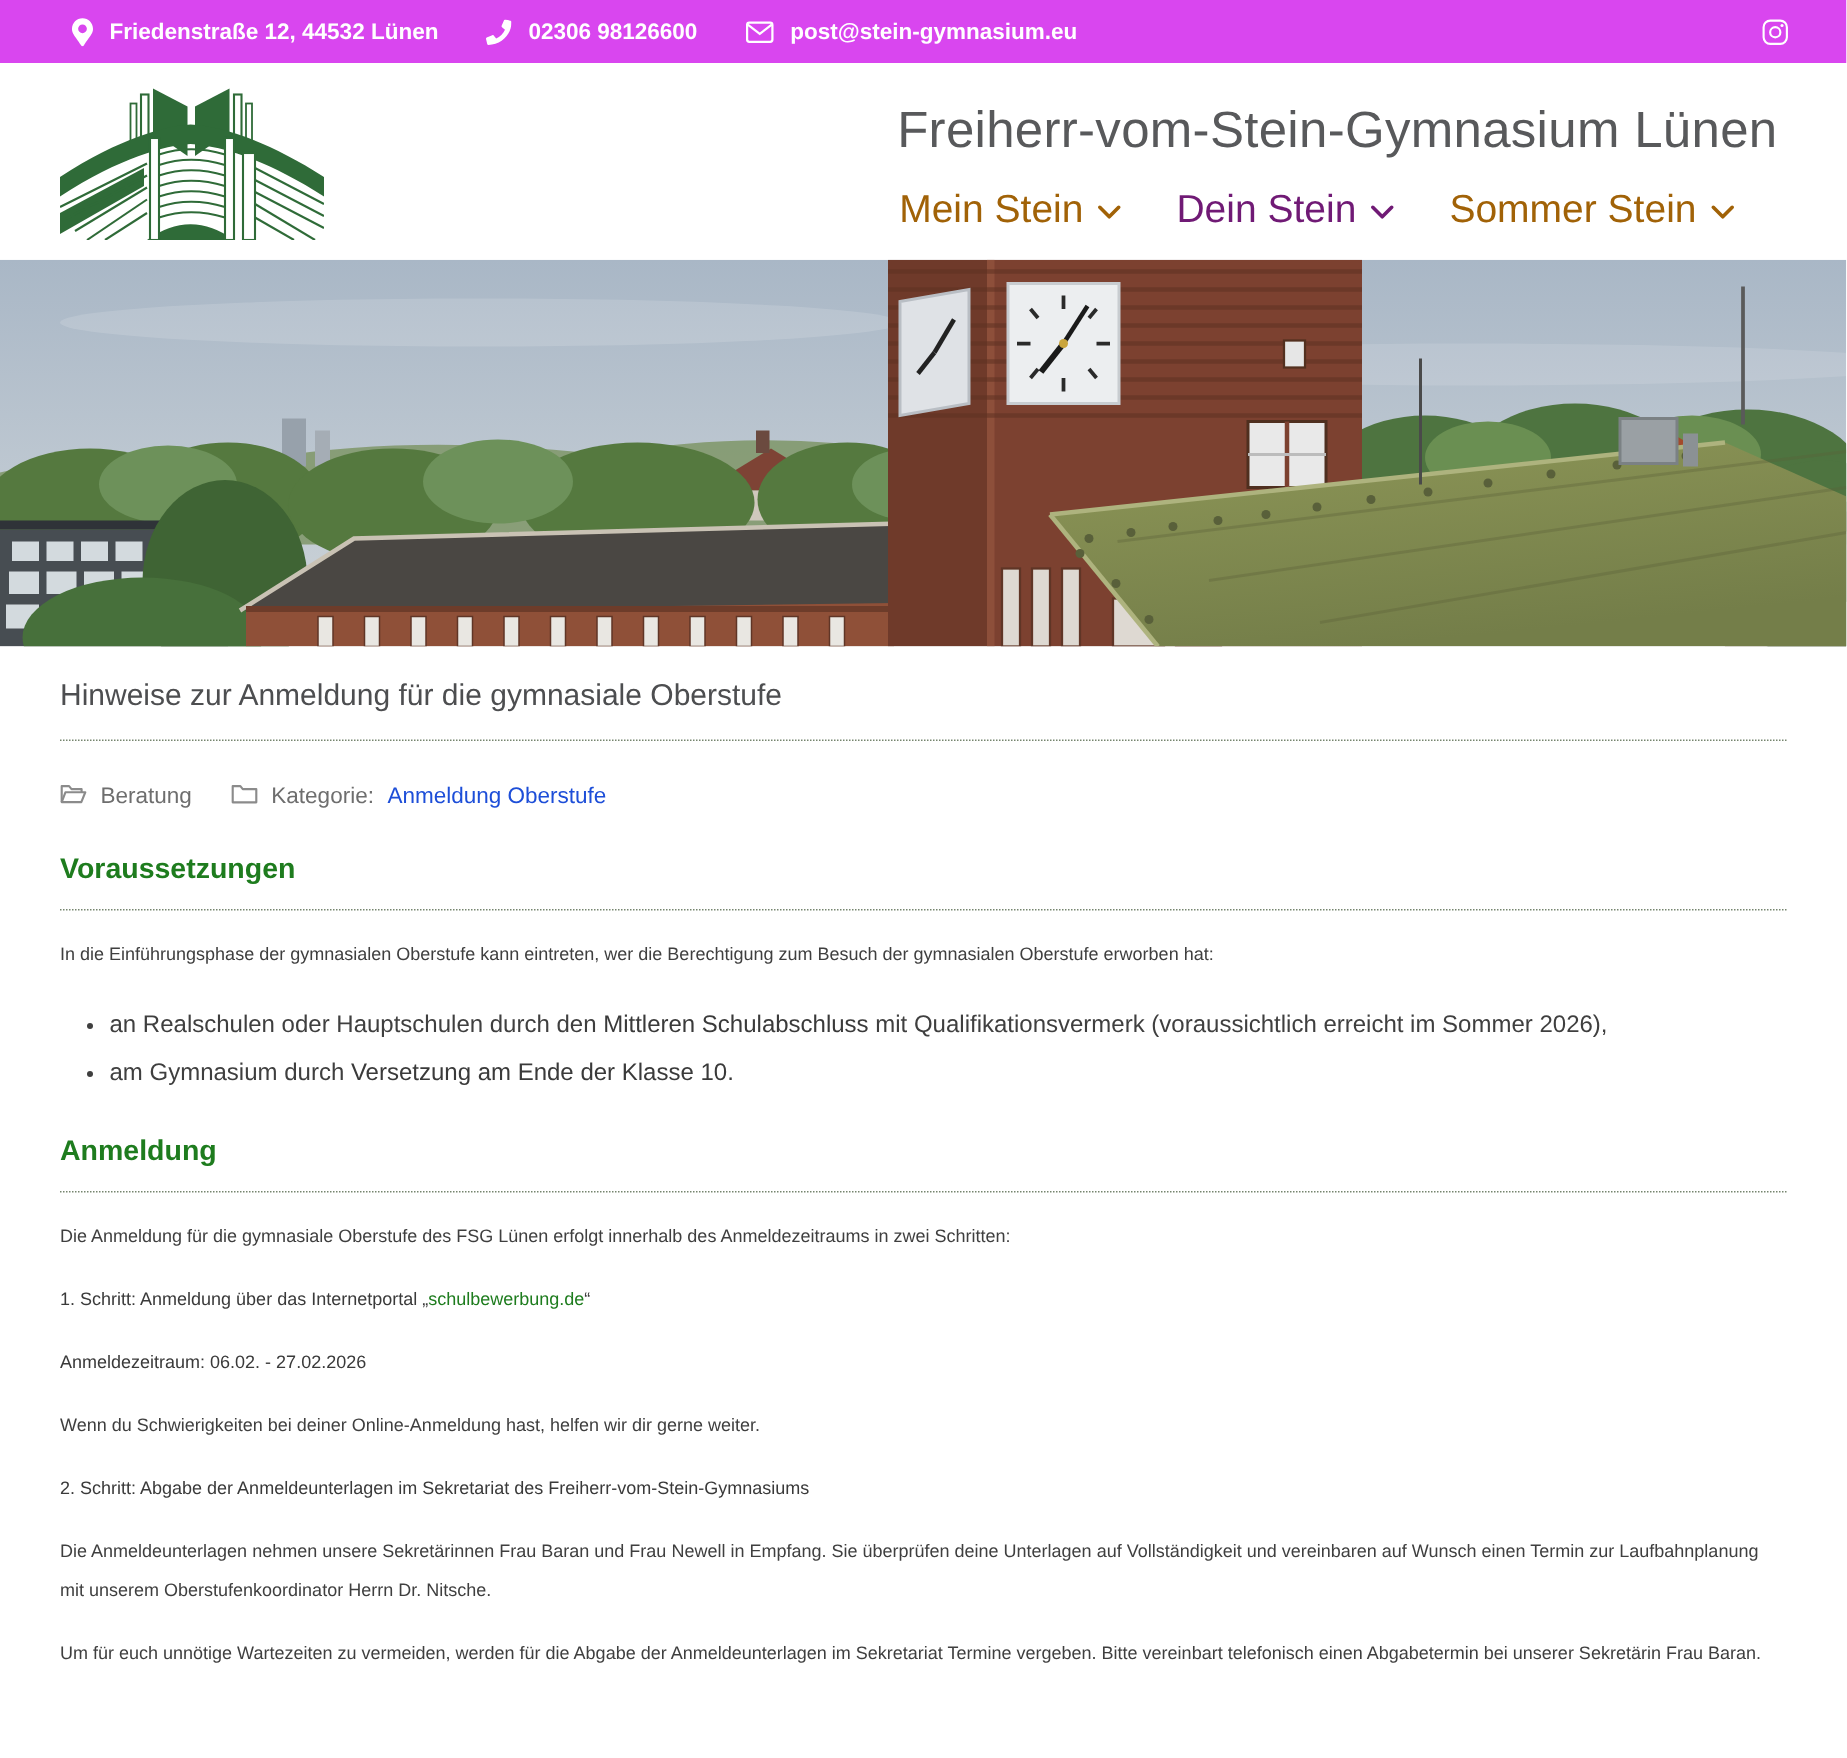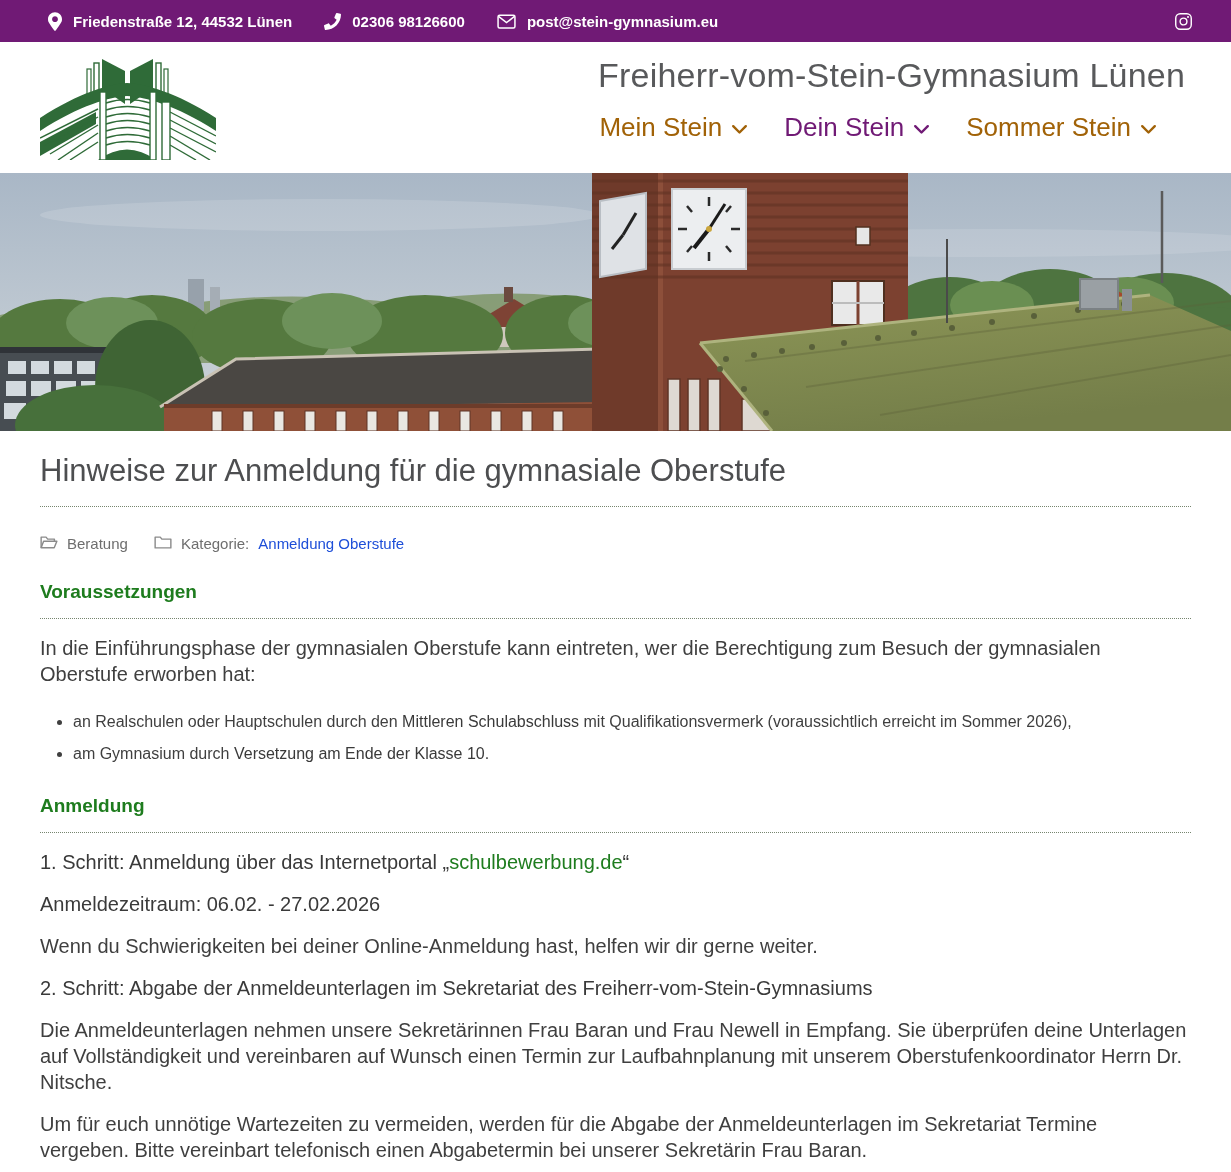--- a/index.html
+++ b/index.html
@@ -6,37 +6,37 @@
   body{
     width:1231px;
     background:#ffffff;
     font-family:"Liberation Sans","DejaVu Sans",sans-serif;
     color:#3f3f3f;
     -webkit-font-smoothing:antialiased;
   }
   
   .topbar{
     height:42px;
-    background:#701a75;
+    background:#d946ef;
     display:flex;
     align-items:center;
     padding:0 38px 0 48px;
     gap:32px;
     color:#fff;
     font-size:15px;
     font-weight:600;
     box-sizing:border-box;
   }
   .topbar .titem{display:flex;align-items:center;gap:11px;white-space:nowrap;}
   .topbar .spacer{flex:1;}
   .topbar svg{display:block;}
   
   .header{height:131px;position:relative;background:#fff;}
   .logo{position:absolute;left:40px;top:12px;cursor:pointer;}
-  .header-right{position:absolute;right:46px;top:0;text-align:right;}
+  .header-right{position:absolute;right:46px;top:12px;text-align:right;}
   .site-title{
     margin:14px 0 0;
     font-size:34px;
     font-weight:400;
     color:#58595b;
     letter-spacing:.2px;
     white-space:nowrap;
   }
   .nav{
     display:flex;
@@ -53,38 +53,38 @@
   }
   .nav a.active{color:#701a75;}
   .nav a svg{margin-top:4px;}
   
   .hero{height:258px;line-height:0;overflow:hidden;}
   .hero svg{display:block;}
   
   .content{padding:14px 40px 22px;box-sizing:border-box;}
   h1.article-title{
     margin:8px 0 0;
-    font-size:31px;font-weight:400;color:#4d4e50;
+    font-size:20px;font-weight:400;color:#4d4e50;
   }
   .title-sep{border-bottom:1px dotted #76856f;margin-top:17px;height:0;}
   .meta{
     display:flex;align-items:center;gap:26px;
     margin-top:28px;font-size:15px;color:#6e6e6e;
   }
   .meta .mitem{display:flex;align-items:flex-start;gap:9px;cursor:pointer;}
   .meta .mval{color:#1d4ed8;}
   h2.section-heading{
     margin:28px 0 0;
     padding-bottom:15px;
     border-bottom:1px dotted #76856f;
     color:#1E7C1E;
     font-size:19px;
     font-weight:700;
   }
-  .content p{margin:16px 0 0;font-size:20px;line-height:26px;}
+  .content p{margin:16px 0 0;font-size:12px;line-height:26px;}
   .content ul{margin:22px 0 0;padding-left:33px;list-style:disc;}
   .content li{font-size:16px;line-height:26px;margin-bottom:6px;}
   .b{font-weight:400;color:#3a3a3a;}
   .i{font-style:italic;}
   a.inline-link{color:#1E7C1E;text-decoration:none;}
   a.inline-link.b{color:#1E7C1E;}
 </style>
 </head>
 <body>
 
@@ -402,20 +402,21 @@
   </div>
 
   <div>
       <h2 class="section-heading">Voraussetzungen</h2>
       <p><span>In die Einführungsphase der gymnasialen Oberstufe kann eintreten, wer die Berechtigung zum Besuch der gymnasialen Oberstufe erworben hat:</span></p>
       <ul>
         <li><span>an Realschulen oder Hauptschulen durch den </span><span class="b">Mittleren Schulabschluss</span><span> mit Qualifikationsvermerk (voraussichtlich erreicht im Sommer 2026),</span></li>
         <li><span>am Gymnasium durch </span><span class="b">Versetzung am Ende der Klasse 10.</span></li>
       </ul>
       <h2 class="section-heading">Anmeldung</h2>
+      <p><span>Die Anmeldung für die gymnasiale Oberstufe des FSG Lünen erfolgt innerhalb des Anmeldezeitraums in zwei Schritten:</span></p>
       <p><span class="b">1. Schritt: Anmeldung über das Internetportal „</span><a href="#" class="inline-link b">schulbewerbung.de</a><span class="b">“</span></p>
       <p><span class="b">Anmeldezeitraum: 06.02. - 27.02.2026</span></p>
       <p><span>Wenn du Schwierigkeiten bei deiner Online-Anmeldung hast, helfen wir dir gerne weiter.</span></p>
       <p><span class="b">2. Schritt: Abgabe der Anmeldeunterlagen im Sekretariat des Freiherr-vom-Stein-Gymnasiums</span></p>
       <p><span>Die Anmeldeunterlagen nehmen unsere Sekretärinnen Frau Baran und Frau Newell in Empfang. Sie überprüfen deine Unterlagen auf Vollständigkeit und vereinbaren auf Wunsch einen Termin zur Laufbahnplanung mit unserem Oberstufenkoordinator Herrn Dr. Nitsche.</span></p>
       <p><span>Um für euch unnötige Wartezeiten zu vermeiden, werden für die Abgabe der Anmeldeunterlagen im Sekretariat Termine vergeben. Bitte vereinbart telefonisch einen Abgabetermin bei unserer Sekretärin Frau Baran.</span></p>
     </div>
 </div>
 
 </body></html>

